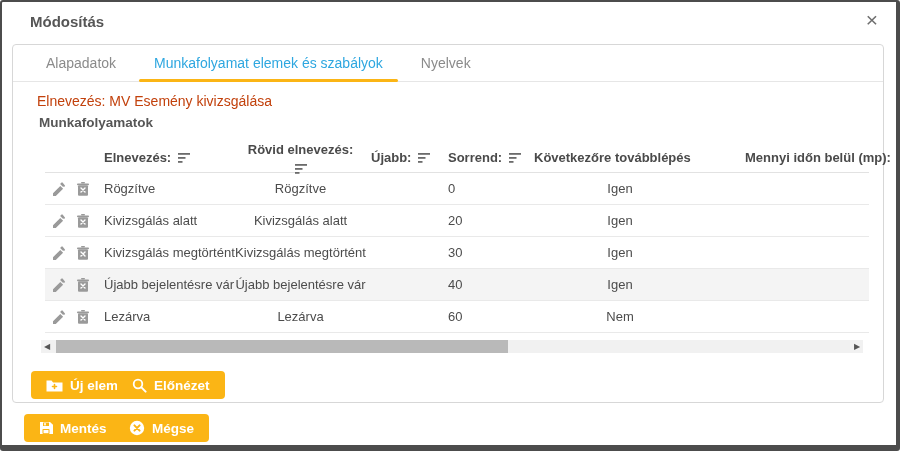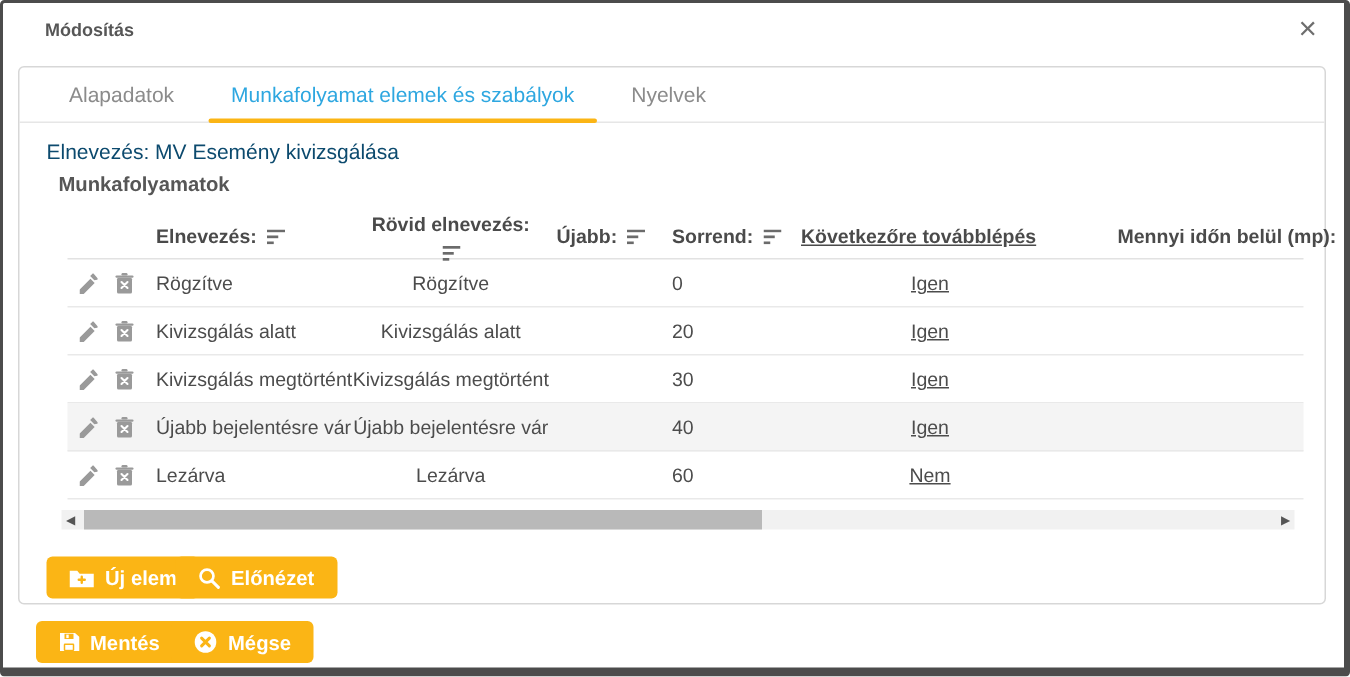--- a/index.html
+++ b/index.html
@@ -7,21 +7,21 @@
   body { font-family:"Liberation Sans", sans-serif; }
   .window {
     position:relative; width:900px; height:451px;
     background:#fff;
     border:2px solid #4c4c4c; border-right-width:4px; border-bottom-width:6px;
     border-radius:3px;
     overflow:hidden;
   }
   .title {
     position:absolute; left:28px; top:11px;
-    font-size:12px; font-weight:bold; color:#565656;
+    font-size:15px; font-weight:bold; color:#565656;
   }
   .close-x {
     position:absolute; right:18px; top:6px;
     font-size:21px; color:#6e6e6e; cursor:pointer; line-height:24px;
     font-weight:400;
   }
   .panel {
     position:absolute; left:10px; top:42px; width:872px; height:359px;
     border:1px solid #d7d7d7; border-radius:4px; background:#fff;
   }
@@ -34,38 +34,38 @@
     position:relative; display:flex; align-items:center;
     padding:0 19px; font-size:14px; color:#8b8b8b; cursor:pointer;
     white-space:nowrap;
   }
   .tab.active { color:#2ea7e0; }
   .tab.active::after {
     content:""; position:absolute; left:4px; right:4px; bottom:-1px;
     height:3px; background:#fbb515; border-radius:2px;
   }
   .name-line {
-    position:absolute; left:18px; top:48px;
-    font-size:14px; color:#0c4a6e;
+    position:absolute; left:24px; top:48px;
+    font-size:14px; color:#c2410c;
   }
   .section-title {
     position:absolute; left:26px; top:70px;
     font-size:13.5px; font-weight:bold; color:#565656;
   }
   .table { position:absolute; left:32px; top:98px; width:824px; }
   .trow {
     display:flex; align-items:center; height:32px;
     border-bottom:1px solid #e9e9e9; font-size:13px; color:#4c4c4c;
   }
   .trow.header { height:30px; font-weight:bold; color:#4a4a4a; border-bottom:1px solid #e2e2e2; }
   .trow.highlight { background:#f4f4f4; }
   .cell { flex:none; padding-right:6px; display:flex; align-items:center; gap:7px; overflow:hidden; white-space:nowrap; }
   .c-icons { width:59px; gap:10px; padding-left:8px; }
   .c1 { width:132px; } .c2 { width:135px;flex-direction:column; } .c3 { width:77px; }
-  .c4 { width:86px; } .c5 { width:178px; justify-content:flex-start;text-decoration:underline; }
+  .c4 { width:86px; } .c5 { width:178px; justify-content:flex-start; }
   .c5.val { justify-content:center; }
   .c6 { width:178px;padding-left:33px; }
   .sort-ic { flex:none; display:inline-block; }
   .row-ic { cursor:pointer; display:inline-flex; }
   .hscroll {
     position:absolute; left:28px; top:295px; width:822px; height:13px;
     background:#f1f1f1; display:flex; align-items:center;
   }
   .hs-arrow { width:12px; text-align:center; font-size:8px; color:#555; line-height:13px; cursor:pointer; flex:none; }
   .hs-space-l { width:3px; flex:none; }

